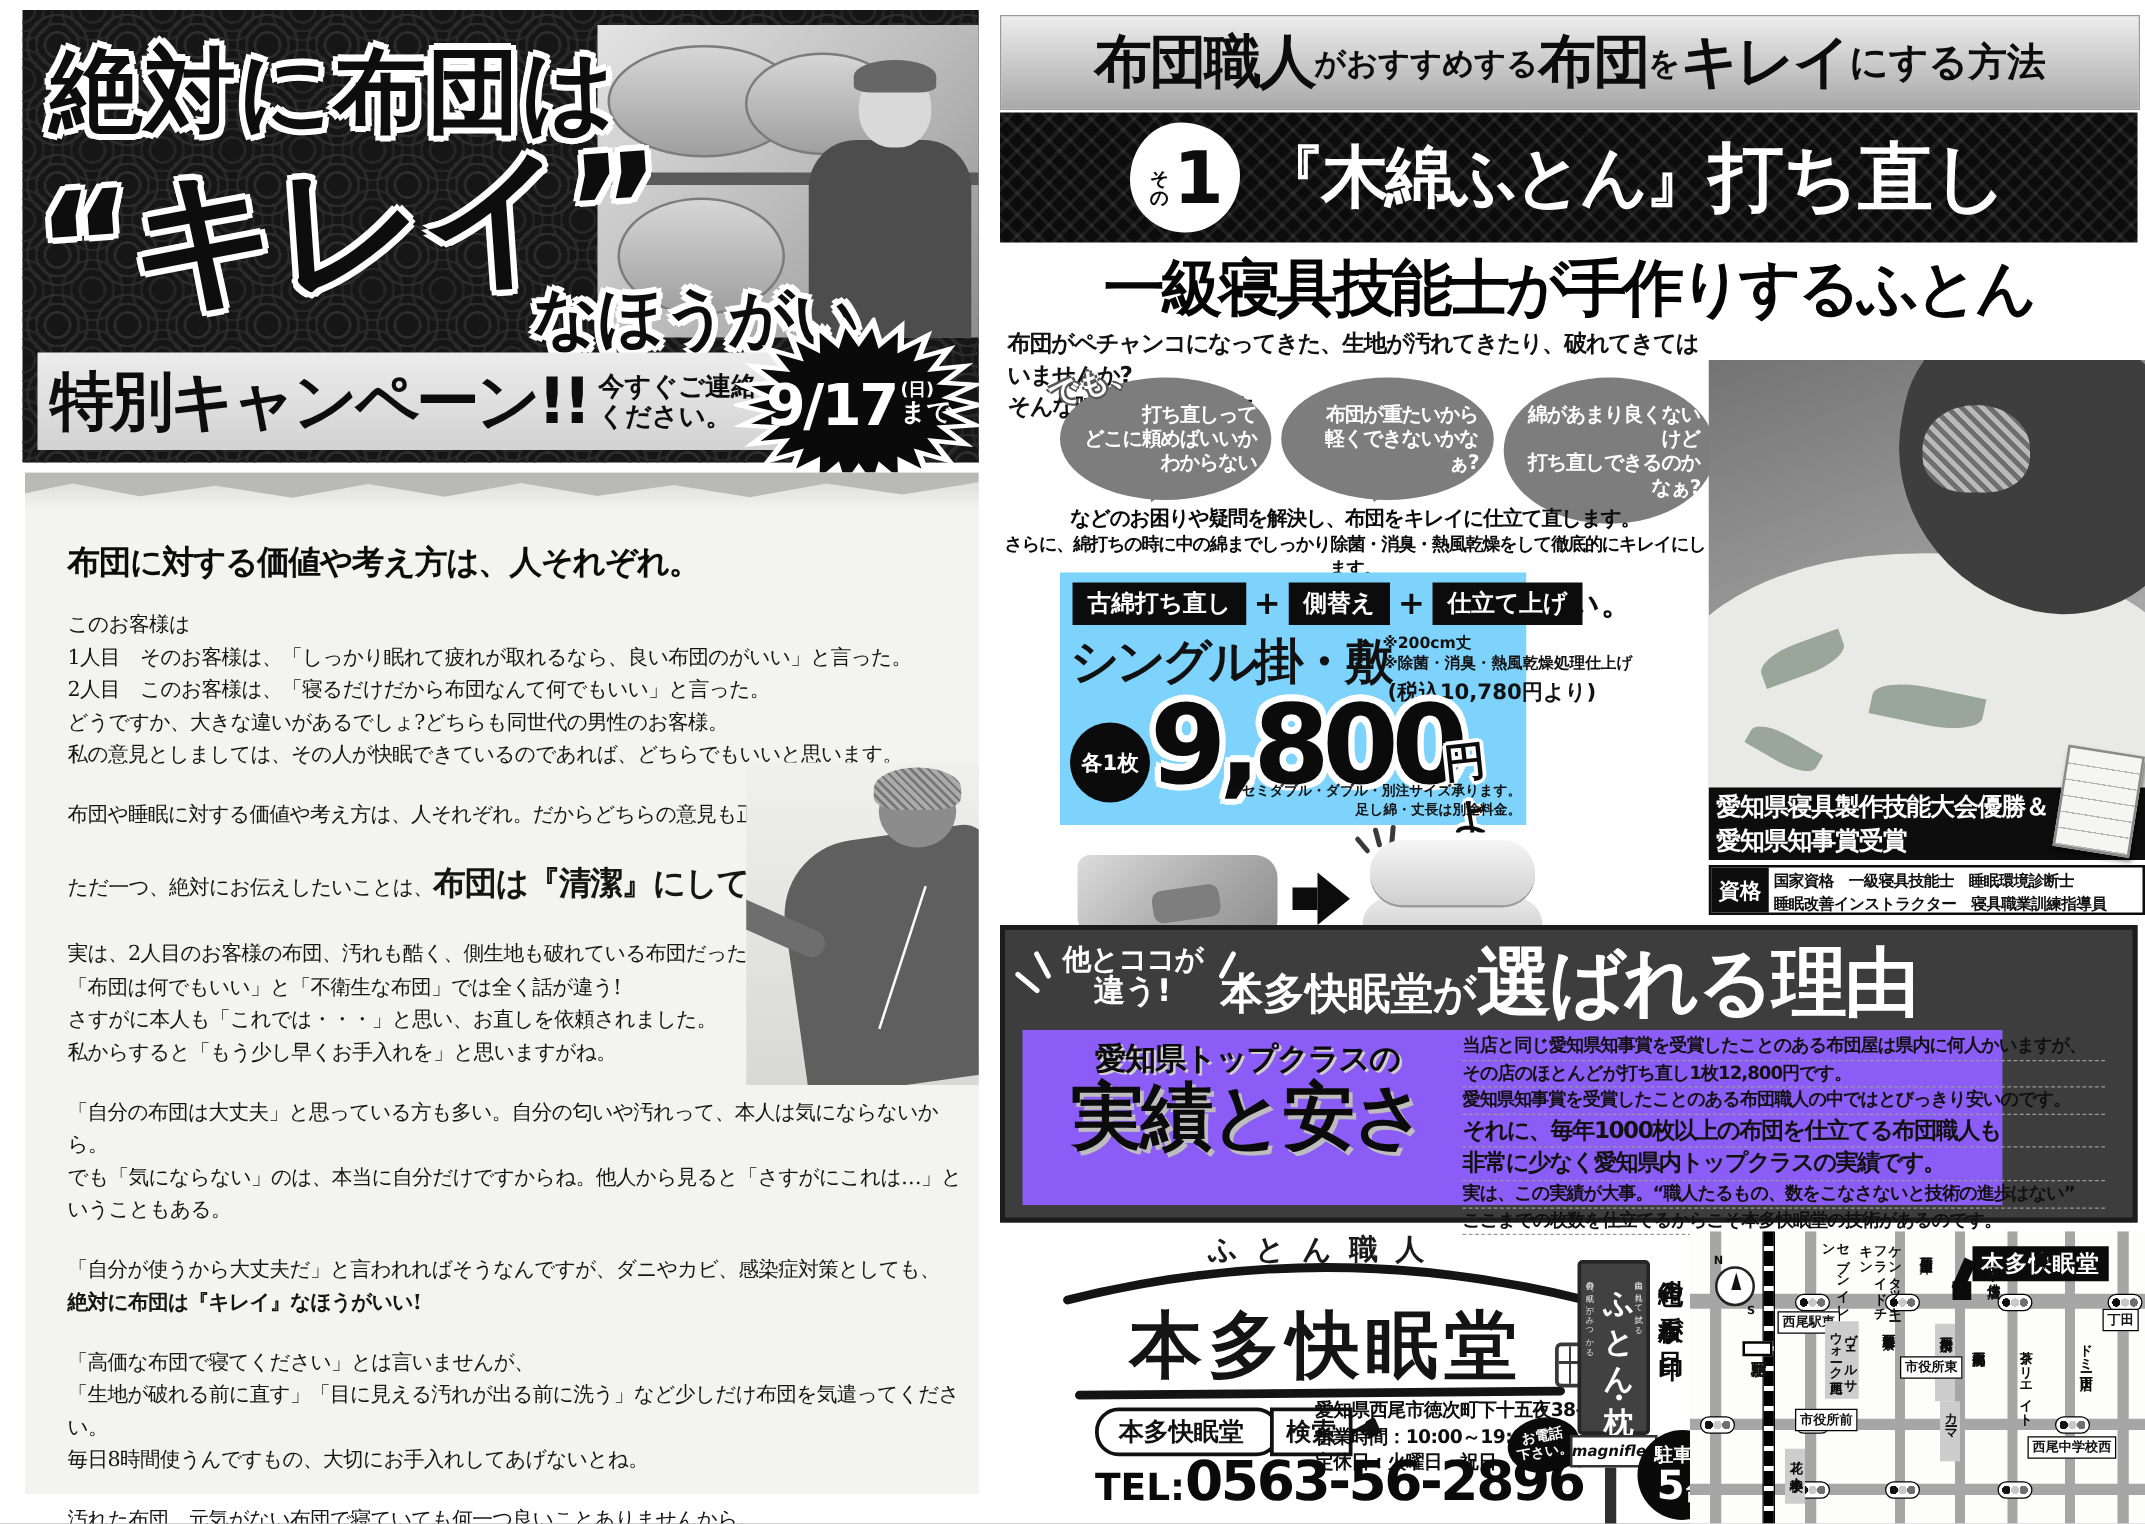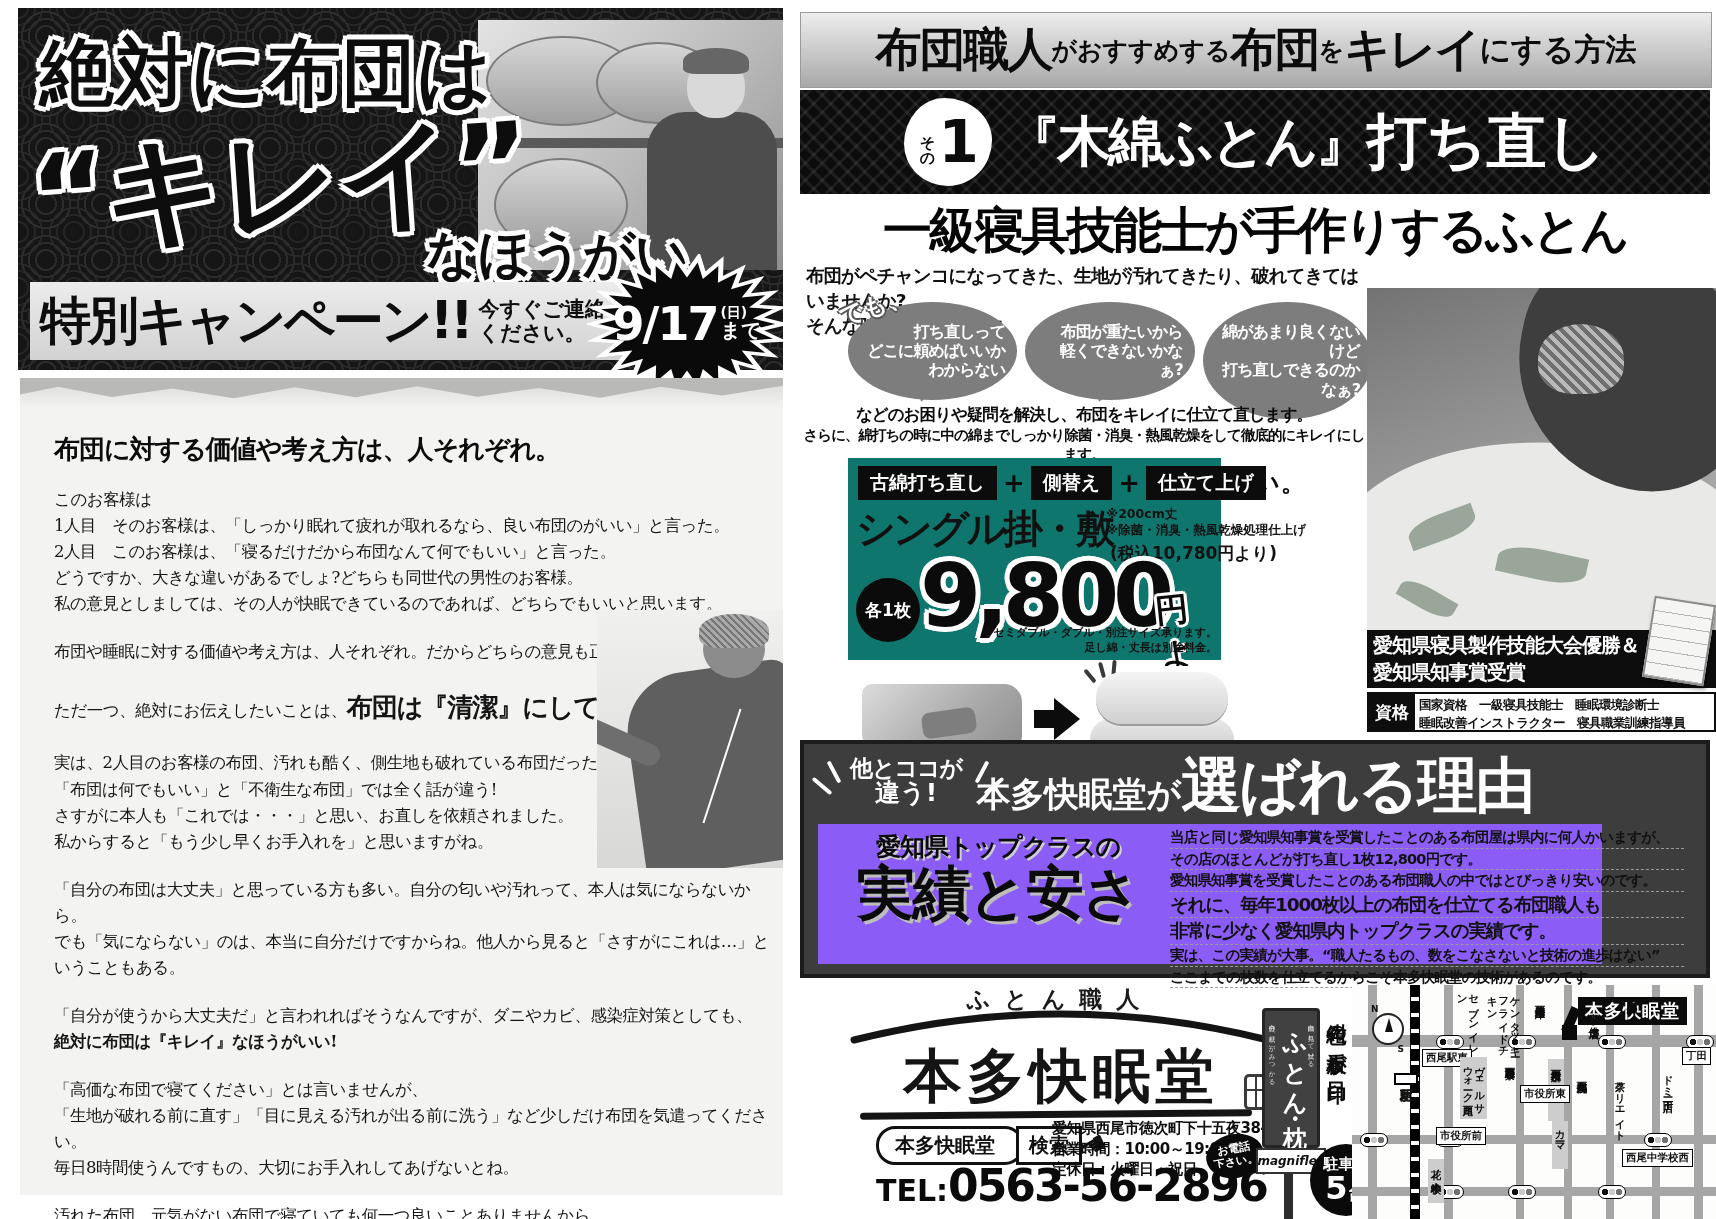--- a/index.html
+++ b/index.html
@@ -79,21 +79,21 @@
     border-radius:50%;padding:20px 12px;text-align:right;white-space:pre-line;flex:1 1 0;letter-spacing:-1px;}
   .bubble::after{content:"";position:absolute;left:38%;bottom:-12px;border:10px solid transparent;border-top:16px solid #7d7d7d;transform:rotate(18deg);}
   .demo-label{position:absolute;left:838px;top:290px;font-size:24px;font-weight:900;color:#fff;transform:rotate(-18deg);
     text-shadow:-2px 0 #555,2px 0 #555,0 -2px #555,0 2px #555;z-index:3;}
   .solve{position:absolute;left:800px;top:404px;width:568px;text-align:center;color:#0b0b0b;}
   .solve-l1{font-size:16.5px;font-weight:800;letter-spacing:-1px;}
   .solve-l2{font-size:14.5px;font-weight:800;letter-spacing:-1px;}
   .solve-l3{font-size:25px;font-weight:900;letter-spacing:1px;margin-top:2px;}
 
   
-  .price-box{position:absolute;left:848px;top:458px;width:373px;height:202px;background:#0f766e;}
+  .price-box{position:absolute;left:848px;top:458px;width:373px;height:202px;background:#7dd3fc;}
   .price-steps{position:absolute;left:10px;top:8px;display:flex;align-items:center;gap:6px;}
   .pstep{background:#0c0c0c;color:#fff;font-size:19px;font-weight:800;padding:4px 12px;white-space:nowrap;}
   .pplus{font-size:26px;font-weight:900;color:#0c0c0c;}
   .product{position:absolute;left:8px;top:44px;font-size:39px;font-weight:700;letter-spacing:-3px;white-space:nowrap;}
   .price-notes{position:absolute;left:258px;top:48px;font-size:12.5px;font-weight:700;line-height:1.3;white-space:nowrap;}
   .tax-note{position:absolute;left:262px;top:84px;font-size:17px;font-weight:800;white-space:nowrap;}
   .each-circle{position:absolute;left:8px;top:120px;width:64px;height:64px;background:#0b0b0b;border-radius:50%;
     color:#fff;font-size:17px;font-weight:800;display:flex;align-items:center;justify-content:center;}
   .amount{position:absolute;left:72px;top:86px;font-size:88px;font-weight:900;letter-spacing:-6px;color:#0b0b0b;}
   .unit{position:absolute;left:312px;top:128px;font-size:33px;font-weight:900;color:#0b0b0b;transform:rotate(-6deg);letter-spacing:-2px;}

